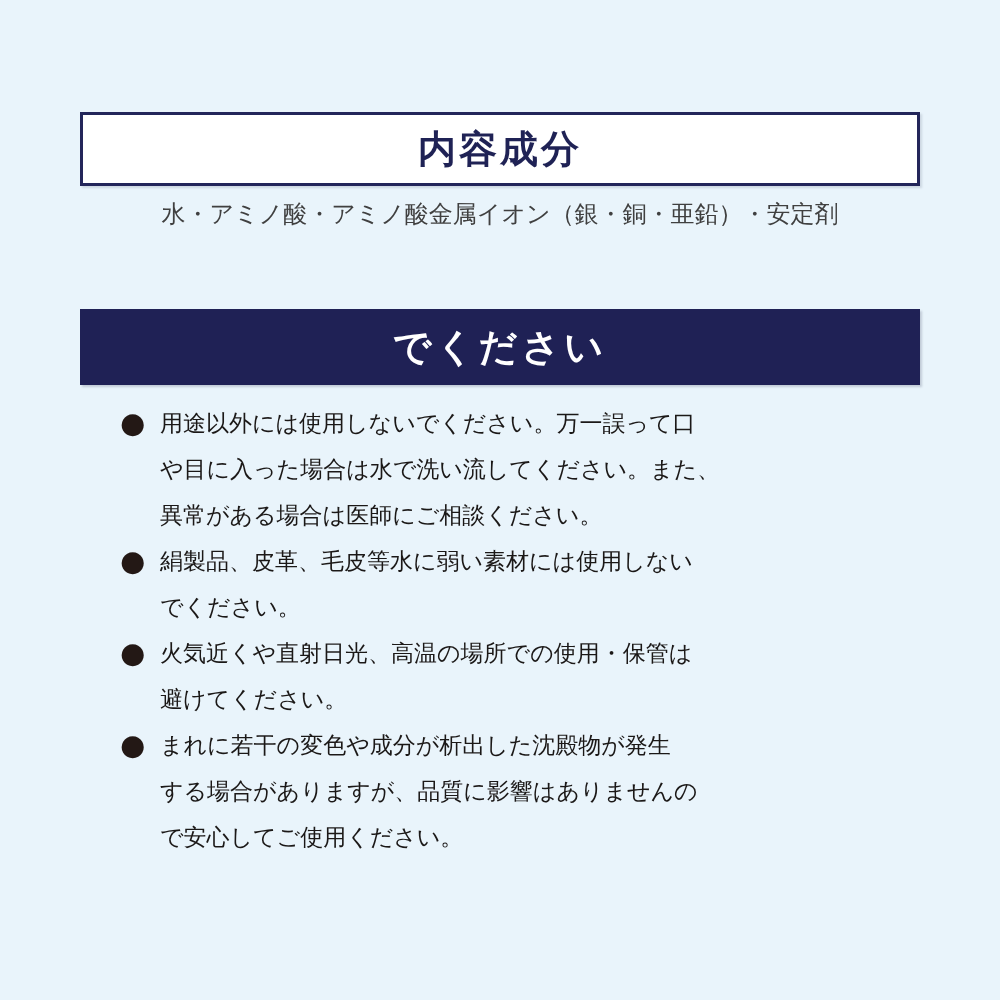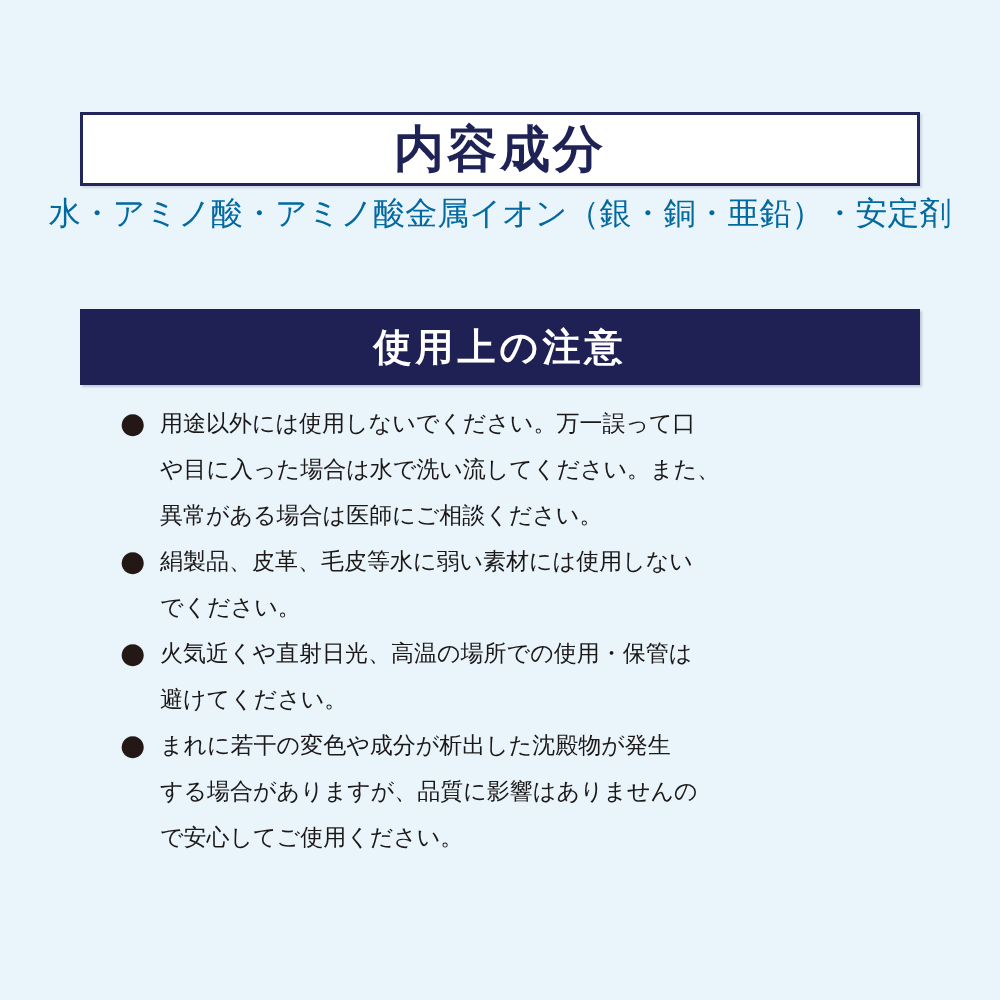--- a/index.html
+++ b/index.html
@@ -31,39 +31,39 @@
     border: 3px solid #23265a;
     box-sizing: border-box;
     display: flex;
     align-items: center;
     justify-content: center;
     box-shadow: 2px 2px 2px rgba(120,130,150,0.25);
   }
   .ingredients-title {
     margin: 15px;
     color: #1f2255;
-    font-size: 50px;
+    font-size: 38px;
     font-weight: bold;
     letter-spacing: 3px;
     line-height: 1;
   }
 
   
   .ingredients-text {
     position: absolute;
     left: 80px;
     top: 186px;
     width: 840px;
     height: 56px;
     display: flex;
     align-items: center;
     justify-content: center;
-    font-size: 32px;
+    font-size: 24px;
     letter-spacing: 0px;
-    color: #0369a1;
+    color: #404040;
     white-space: nowrap;
   }
 
   
   .precautions-banner {
     position: absolute;
     left: 80px;
     top: 309px;
     width: 840px;
     height: 76px;
@@ -116,21 +116,21 @@
 
 <div class="page">
 
   <div class="ingredients-box">
     <h2 class="ingredients-title">内容成分</h2>
   </div>
 
   <div class="ingredients-text">水・アミノ酸・アミノ酸金属イオン（銀・銅・亜鉛）・安定剤</div>
 
   <div class="precautions-banner">
-    <h2 class="precautions-title">使用上の注意</h2>
+    <h2 class="precautions-title">でください</h2>
   </div>
 
   <ul class="precautions-list">
       <li class="precaution-item">
         <span class="bullet">●</span>
         <div class="item-text">用途以外には使用しないでください。万一誤って口<br>や目に入った場合は水で洗い流してください。また、<br>異常がある場合は医師にご相談ください。</div>
       </li>
       <li class="precaution-item">
         <span class="bullet">●</span>
         <div class="item-text">絹製品、皮革、毛皮等水に弱い素材には使用しない<br>でください。</div>

